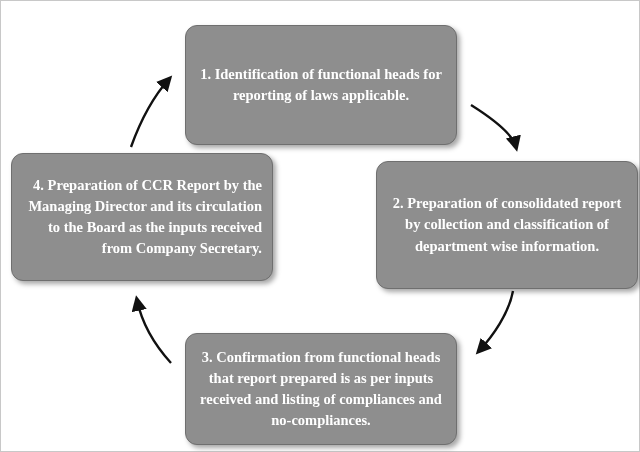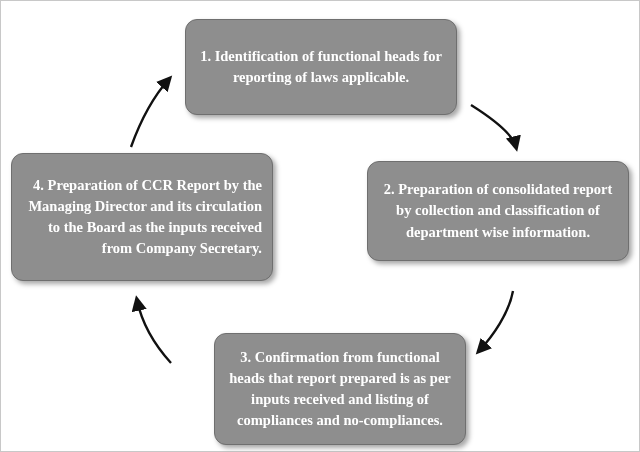--- a/index.html
+++ b/index.html
@@ -36,36 +36,35 @@
     text-align: center;
     box-sizing: border-box;
     padding: 8px 10px;
   }
   .node-text {
     display: block;
     width: 100%;
   }
   #node1 {
     left: 184px;
-    top: 18px;
+    top: 24px;
     width: 272px;
-    height: 96px;
+    height: 120px;
   }
   #node2 {
-    left: 366px;
+    left: 375px;
     top: 160px;
     width: 262px;
-    height: 100px;
+    height: 128px;
   }
   #node3 {
     left: 184px;
     top: 332px;
-    width: 252px;
+    width: 272px;
     height: 112px;
-    margin-left: 29px;
   }
   #node4 {
     left: 10px;
     top: 152px;
     width: 262px;
     height: 128px;
   }
   #node1 .node-text { text-align: center; }
   #node2 .node-text { text-align: center; }
   #node3 .node-text { text-align: center; }

